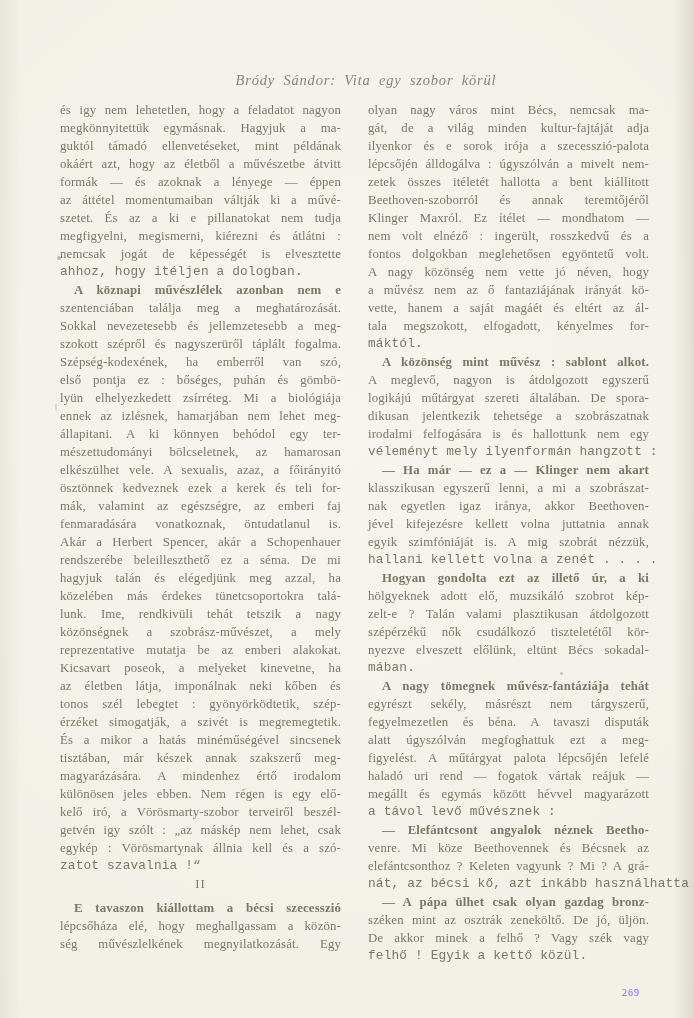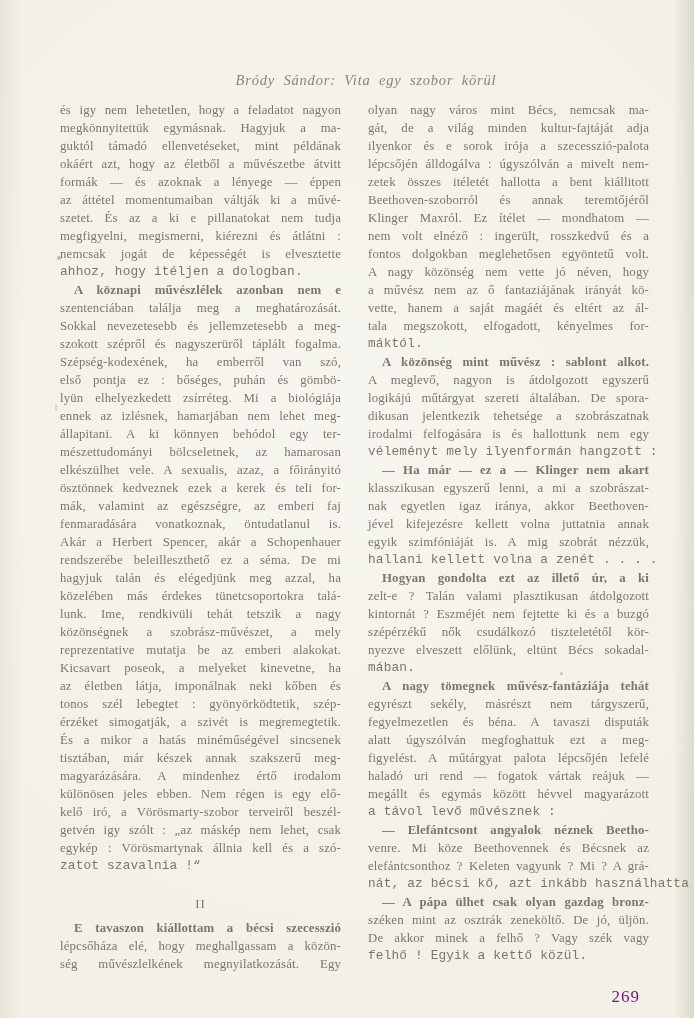--- a/index.html
+++ b/index.html
@@ -57,30 +57,30 @@
     font-family: Liberation Mono, monospace;
   }
   .line.indent {
     text-indent: 14px;
     font-weight: bold;
   }
   .line.heading {
     text-align: left;
     text-align-last: center;
     text-indent: 0;
-    margin: 20px 0 6px 0;
+    margin: 0 0 6px 0;
     letter-spacing: 1px;
   }
   .page-number {
     position: absolute;
     top: 987px;
     right: 54px;
-    font-size: 17px;
+    font-size: 10px;
     letter-spacing: 1px;
-    color: #701a75;
+    color: #8b5cf6;
   }
   .speck {
     position: absolute;
     border-radius: 50%;
     background: #8e8a7a;
   }
   .speck.s1 { left: 57px;  top: 256px; width: 4px; height: 4px; opacity: 0.55; }
   .speck.s2 { left: 560px; top: 672px; width: 3px; height: 3px; opacity: 0.45; }
   .speck.s3 { left: 55px;  top: 404px; width: 2px; height: 7px; border-radius: 2px; opacity: 0.25; }
 </style>
@@ -160,22 +160,22 @@
       <div class="line">dikusan jelentkezik tehetsége a szobrászatnak</div>
       <div class="line">irodalmi felfogására is és hallottunk nem egy</div>
       <div class="line end">véleményt mely ilyenformán hangzott :</div>
       <div class="line indent">— Ha már — ez a — Klinger nem akart</div>
       <div class="line">klasszikusan egyszerű lenni, a mi a szobrászat-</div>
       <div class="line">nak egyetlen igaz iránya, akkor Beethoven-</div>
       <div class="line">jével kifejezésre kellett volna juttatnia annak</div>
       <div class="line">egyik szimfóniáját is. A mig szobrát nézzük,</div>
       <div class="line end">hallani kellett volna a zenét . . . .</div>
       <div class="line indent">Hogyan gondolta ezt az illető úr, a ki</div>
+      <div class="line">hölgyeknek adott elő, muzsikáló szobrot kép-</div>
       <div class="line">zelt-e ? Talán valami plasztikusan átdolgozott</div>
-      <div class="line">kintornát ? Eszméjét nem fejtette ki és a buzgó</div>
       <div class="line">szépérzékű nők csudálkozó tiszteletétől kör-</div>
       <div class="line">nyezve elveszett előlünk, eltünt Bécs sokadal-</div>
       <div class="line end">mában.</div>
       <div class="line indent">A nagy tömegnek művész-fantáziája tehát</div>
       <div class="line">egyrészt sekély, másrészt nem tárgyszerű,</div>
       <div class="line">fegyelmezetlen és béna. A tavaszi disputák</div>
       <div class="line">alatt úgyszólván megfoghattuk ezt a meg-</div>
       <div class="line">figyelést. A műtárgyat palota lépcsőjén lefelé</div>
       <div class="line">haladó uri rend — fogatok vártak reájuk —</div>
       <div class="line">megállt és egymás között hévvel magyarázott</div>

